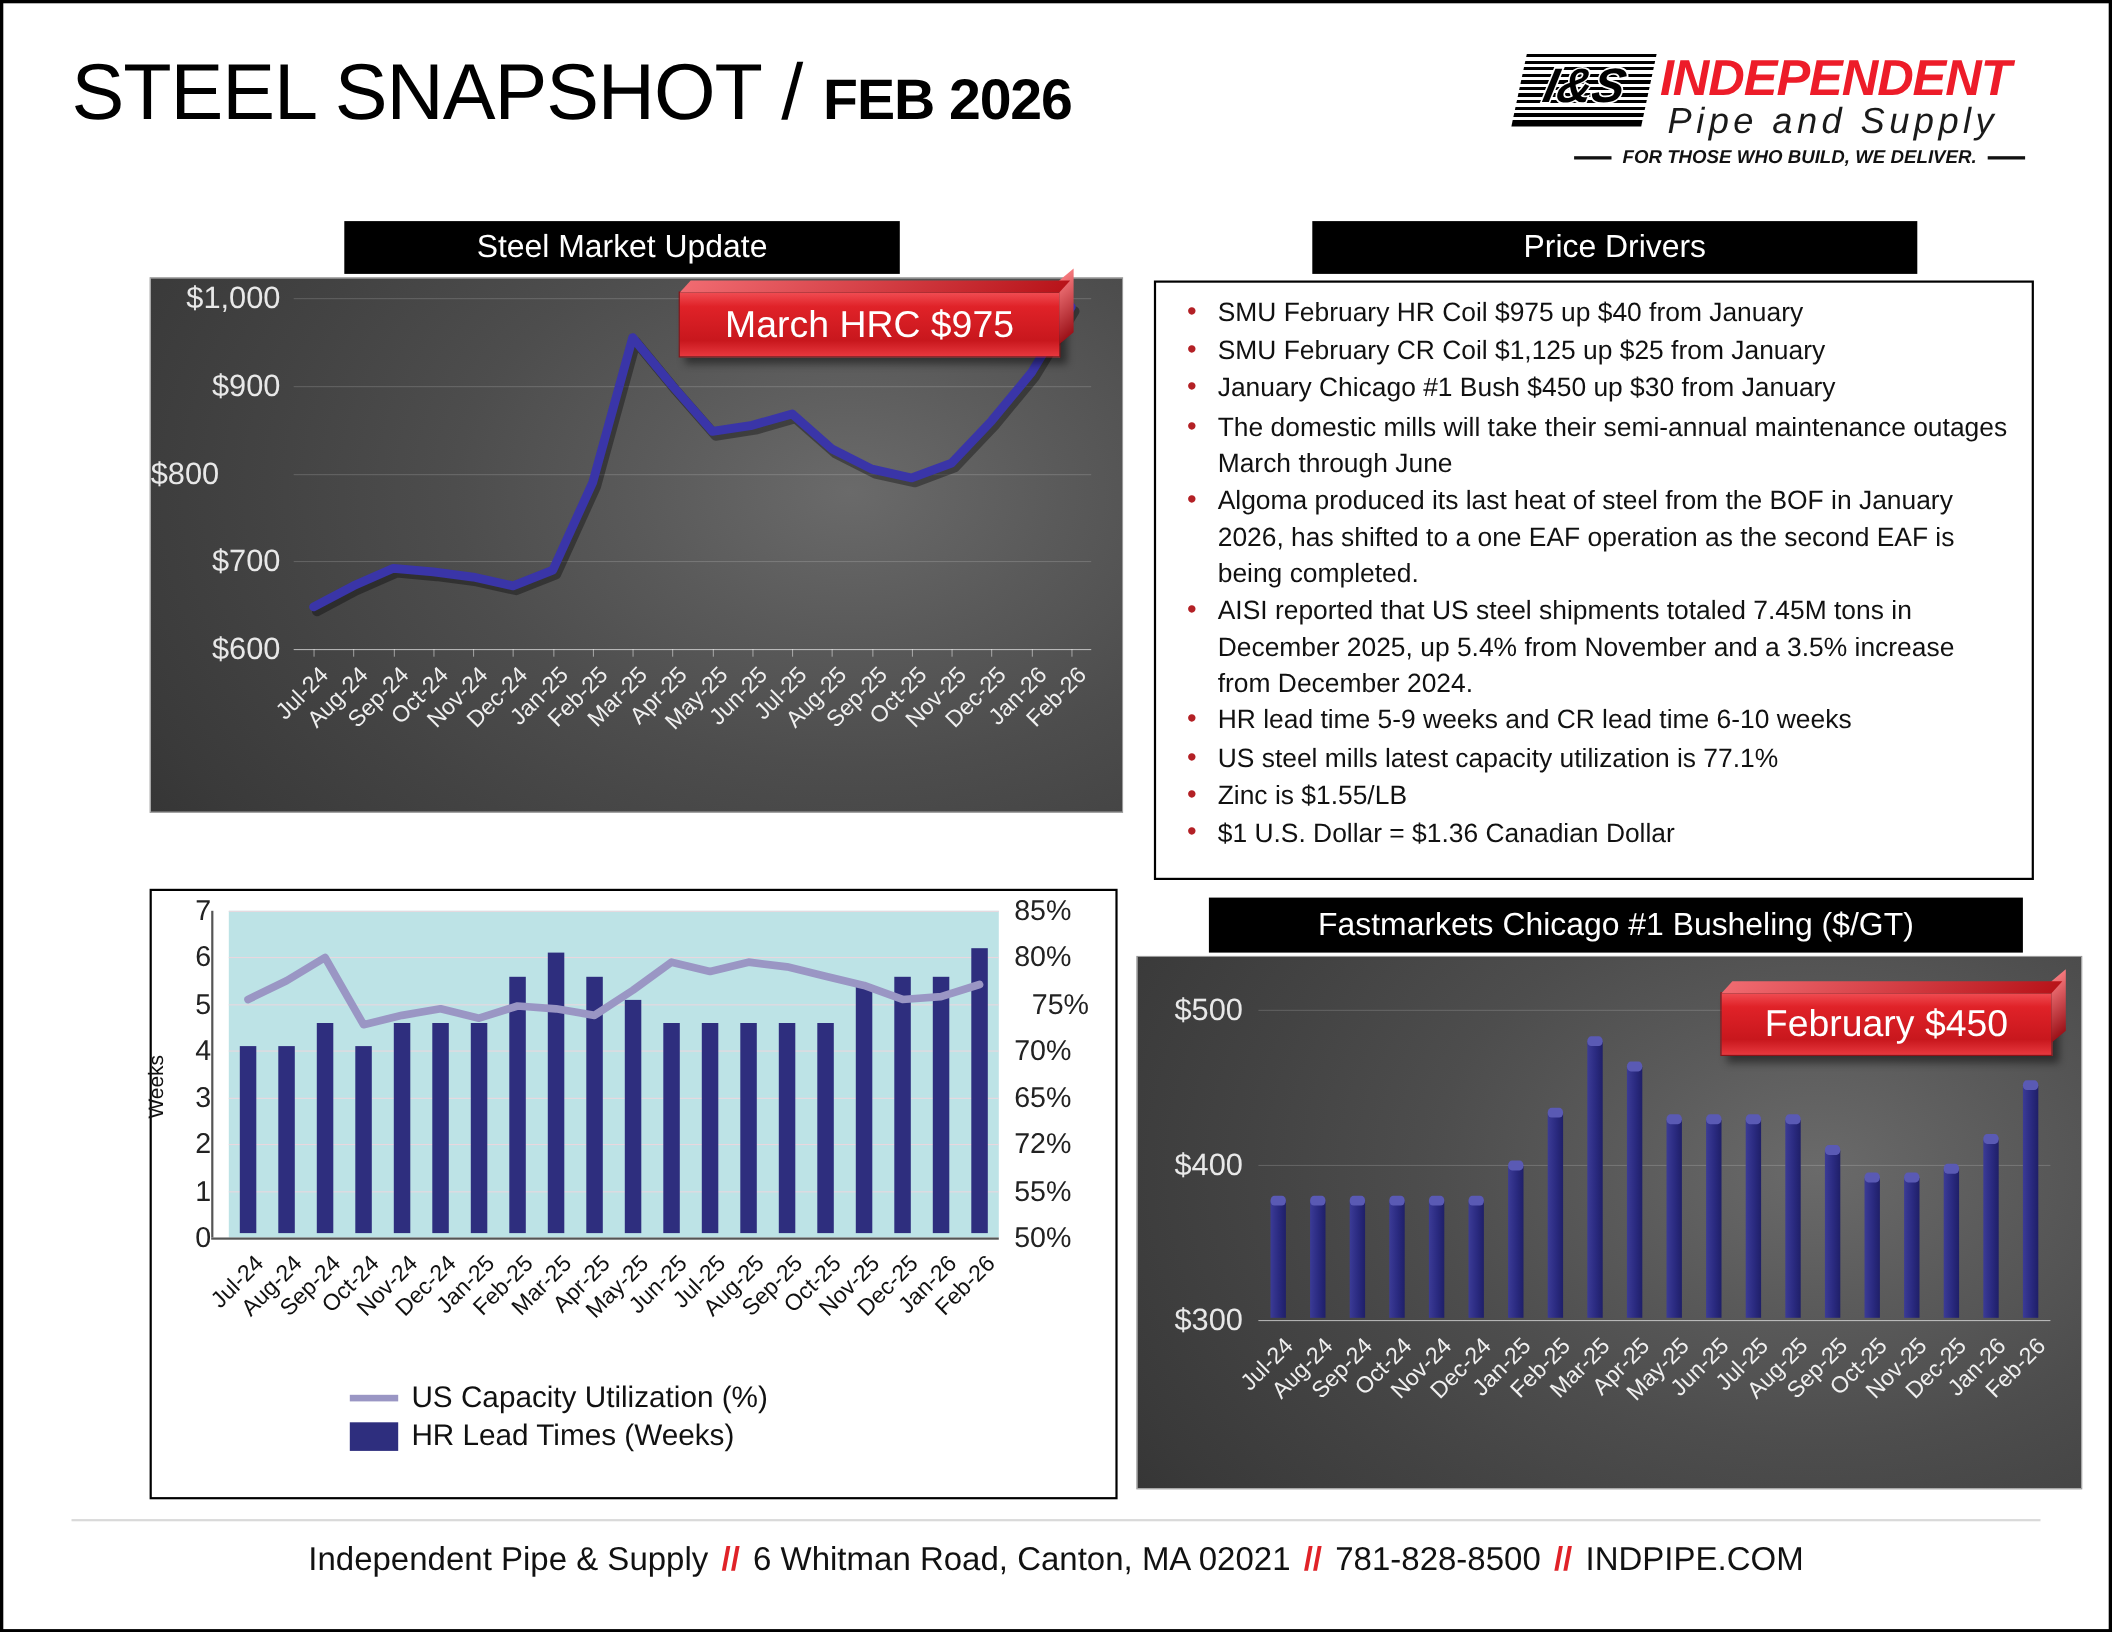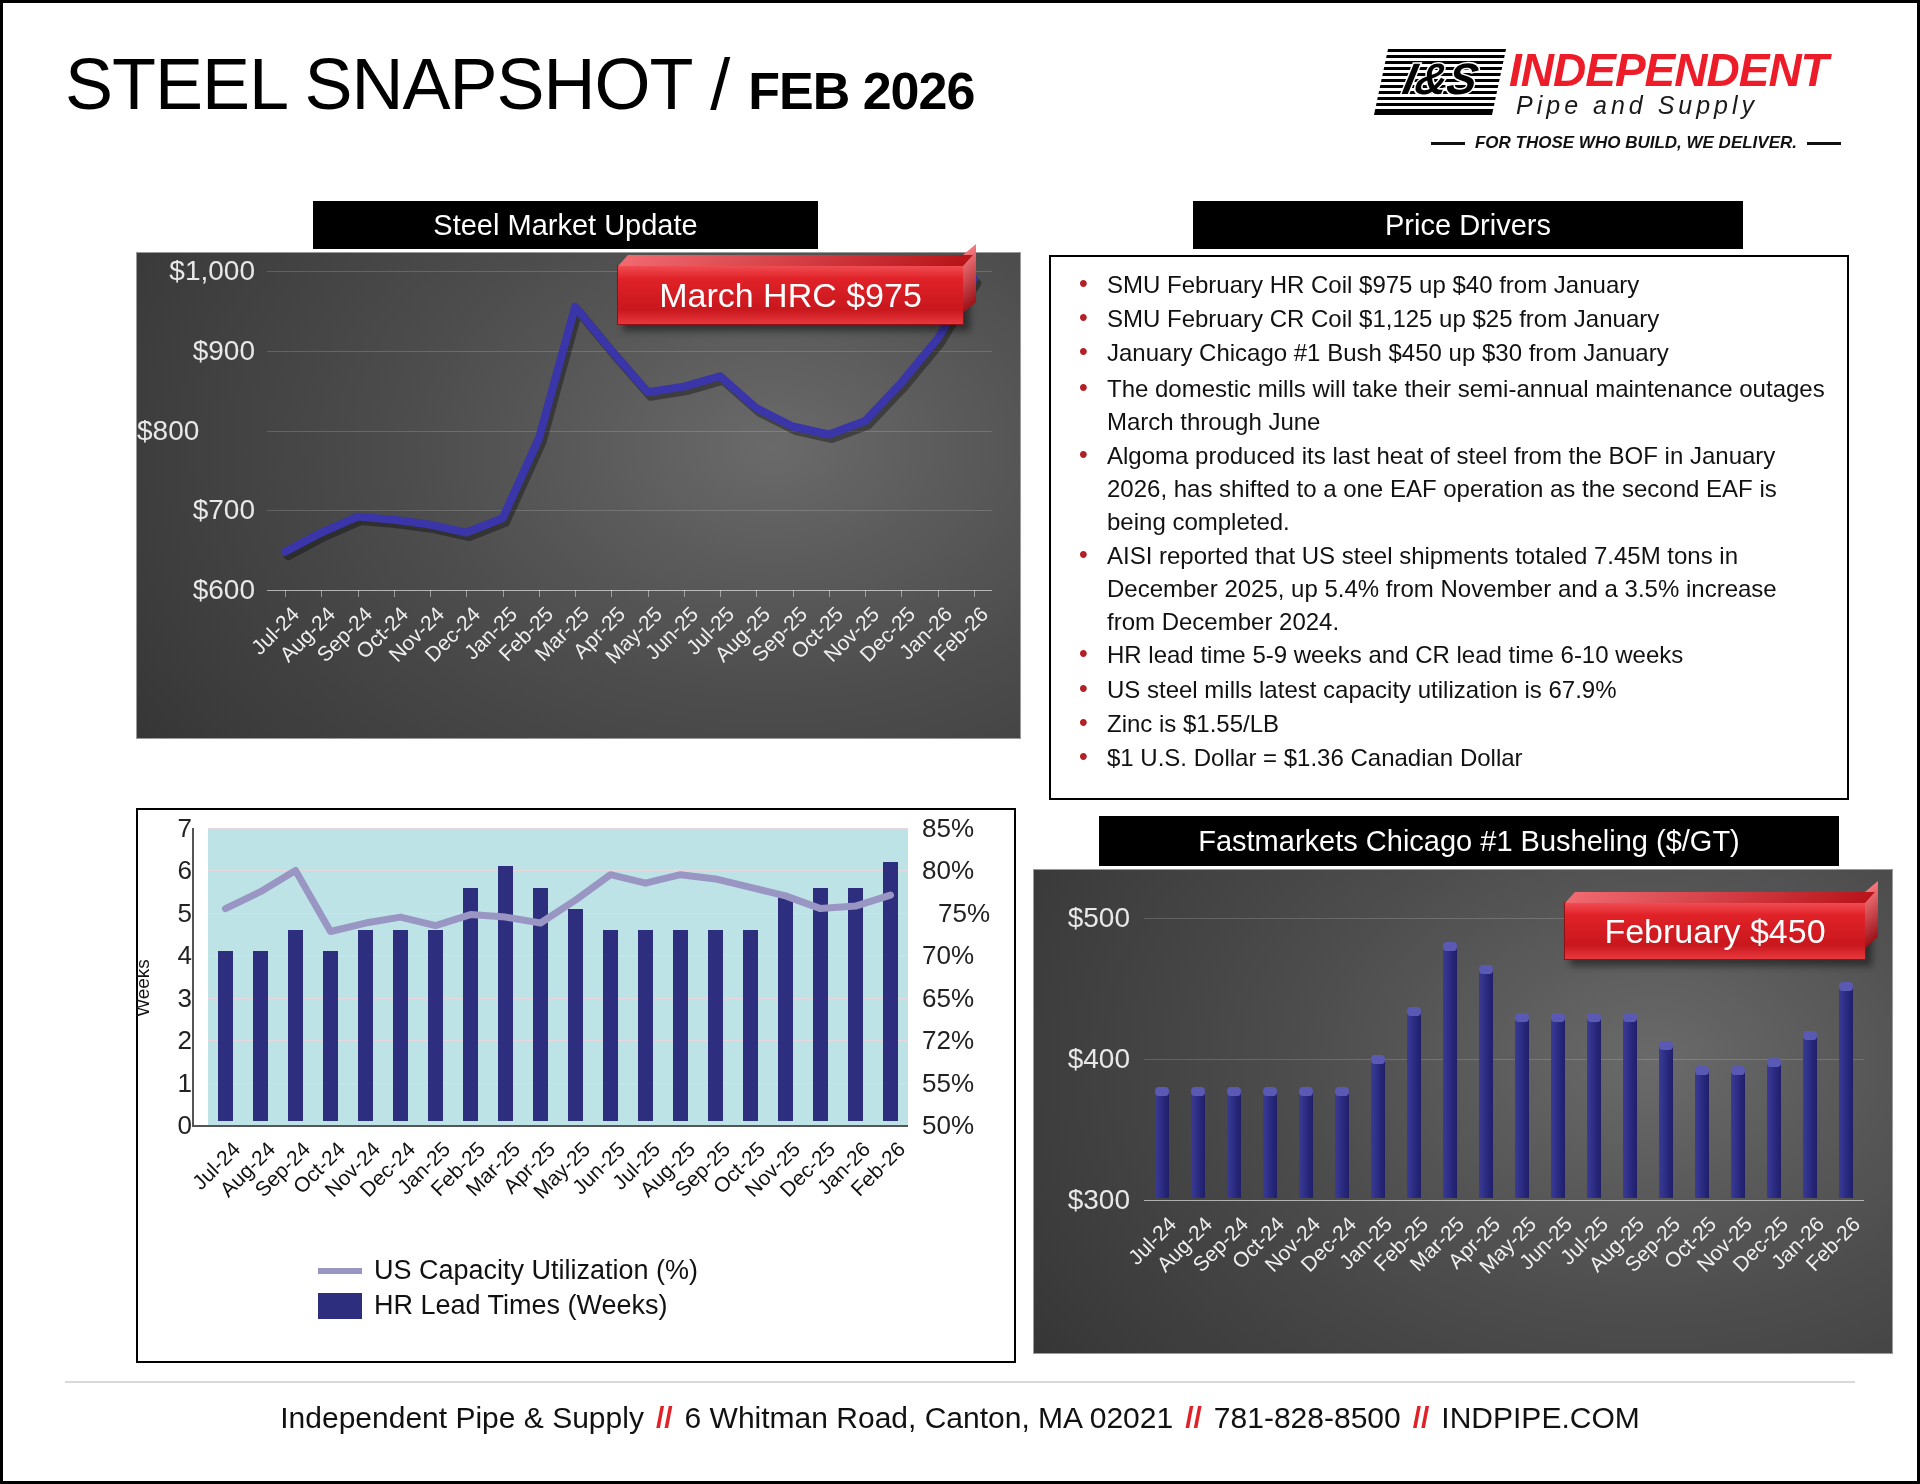--- a/index.html
+++ b/index.html
@@ -41,21 +41,21 @@
     -webkit-text-stroke:3px #fff;
     paint-order:stroke fill;
   }
   .logo-ind{
     position:absolute;left:128px;top:2px;
     font-size:46px;font-weight:700;font-style:italic;color:#ed1c29;
     letter-spacing:-1px;white-space:nowrap;
   }
   .logo-pipe{
     position:absolute;left:135px;top:50px;
-    font-size:25px;font-style:italic;color:#1a1a1a;
+    font-size:33px;font-style:italic;color:#1a1a1a;
     letter-spacing:4px;white-space:nowrap;
   }
   .logo-tag{
     position:absolute;left:20px;top:92px;width:470px;
     text-align:center;font-size:17px;font-weight:700;font-style:italic;
     color:#111;white-space:nowrap;
   }
   .logo-tag .dash{display:inline-block;width:34px;border-top:3px solid #111;
     vertical-align:middle;margin:0 10px;}
 
@@ -262,21 +262,21 @@
 
   <div class="panel panel-white drivers" style="left:1046px;top:252px;width:800px;height:545px;">
     <ul id="driversList">
         <li>SMU February HR Coil $975 up $40 from January</li>
         <li>SMU February CR Coil $1,125 up $25 from January</li>
         <li>January Chicago #1 Bush $450 up $30 from January</li>
         <li class="tight">The domestic mills will take their semi-annual maintenance outages March through June</li>
         <li class="tight">Algoma produced its last heat of steel from the BOF in January 2026, has shifted to a one EAF operation as the second EAF is being completed.</li>
         <li class="tight">AISI reported that US steel shipments totaled 7.45M tons in December 2025, up 5.4% from November and a 3.5% increase from December 2024.</li>
         <li>HR lead time 5-9 weeks and CR lead time 6-10 weeks</li>
-        <li>US steel mills latest capacity utilization is 67.9%</li>
+        <li>US steel mills latest capacity utilization is 77.1%</li>
         <li>Zinc is $1.55/LB</li>
         <li>$1 U.S. Dollar = $1.36 Canadian Dollar</li>
       </ul>
   </div>
 
 
   <div class="panel panel-white" style="left:133px;top:805px;width:880px;height:555px;">
     <div class="chart" id="ltChart">
         <div class="lt-plot" style="left: 70px; top: 18px; width: 700px; height: 297px;"></div>
         <div class="lt-y2" style="top: 315px; left: 784px; margin-left: 0px;">50%</div>

